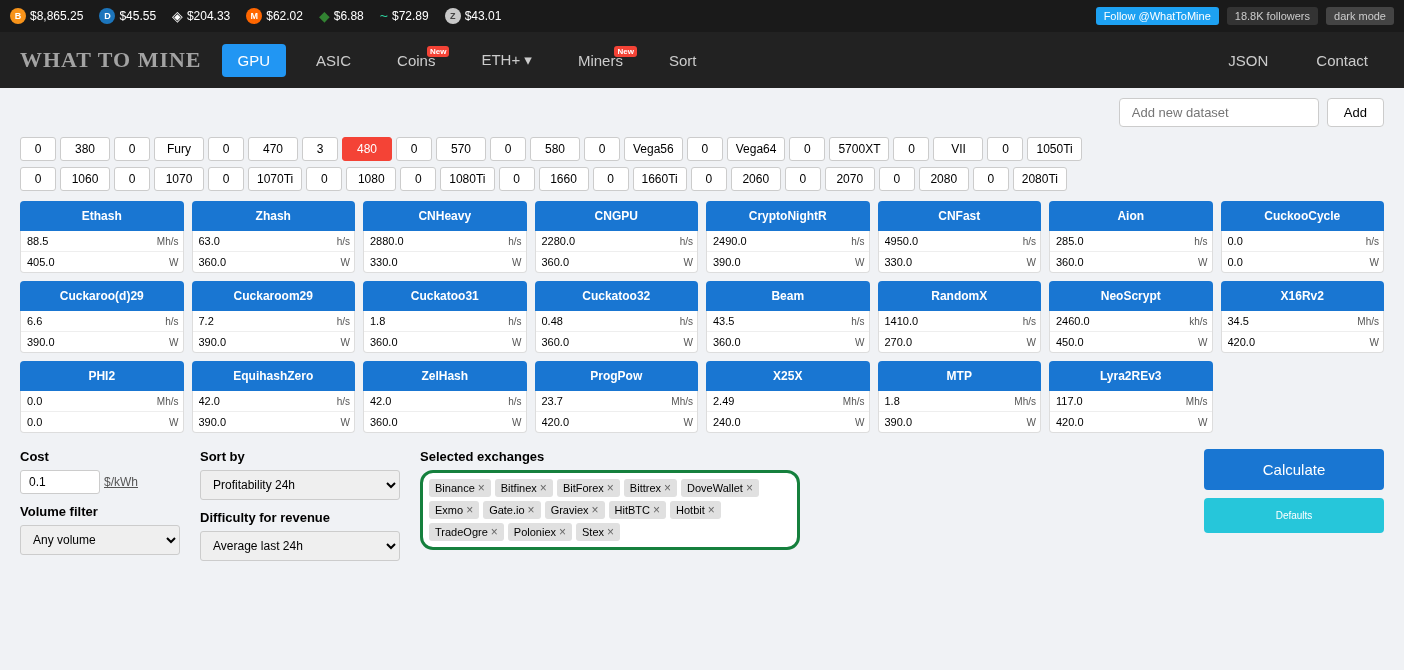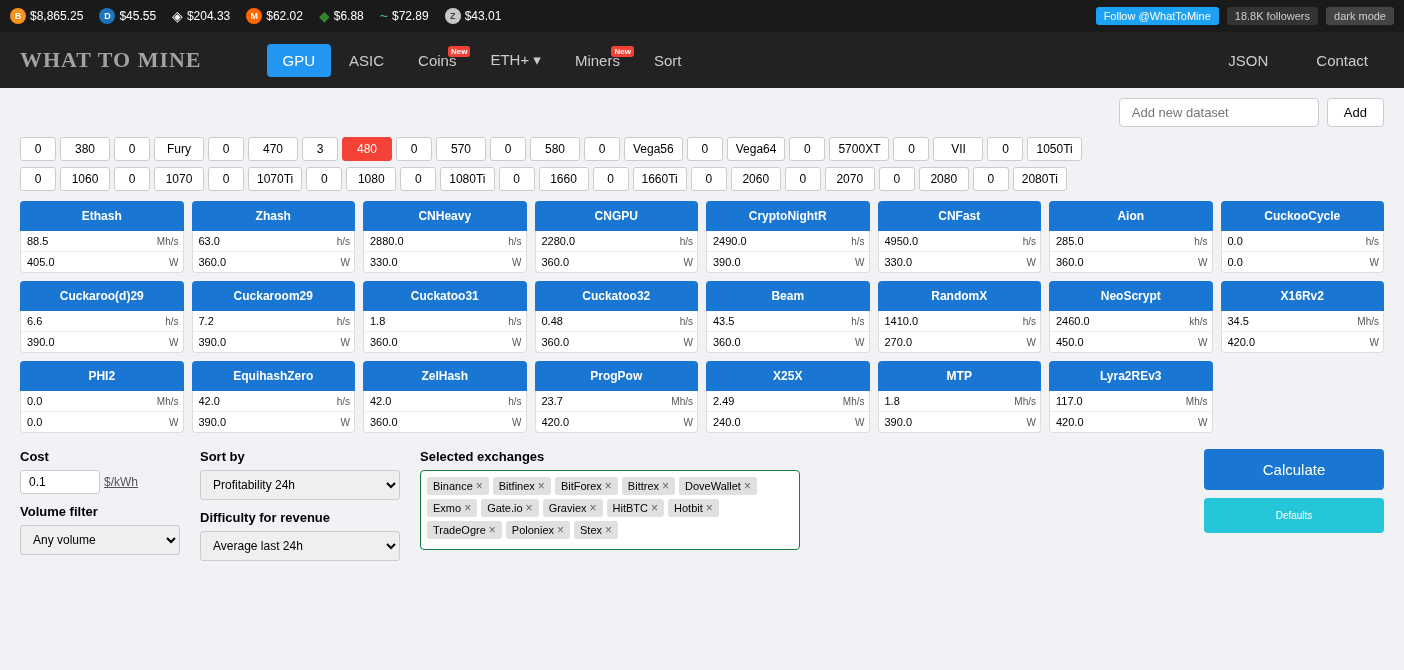--- a/index.html
+++ b/index.html
@@ -26,21 +26,21 @@
     
     .nav-bar {
       background: #222;
       display: flex;
       align-items: center;
       padding: 0 20px;
       height: 56px;
     }
     .logo { color: #fff; font-size: 22px; font-weight: bold; letter-spacing: 1px; margin-right: 20px; }
     .logo span { color: #a3a3a3; font-family: Liberation Serif, serif; }
-    .nav-items { display: flex; align-items: center; gap: 2px; margin-left: 45px; }
+    .nav-items { display: flex; align-items: center; gap: 14px; }
     .nav-item {
       color: #ccc;
       padding: 8px 16px;
       cursor: pointer;
       font-size: 15px;
       text-decoration: none;
       border-radius: 4px;
       position: relative;
     }
     .nav-item.active { background: #2196f3; color: #fff; border-radius: 4px; }
@@ -169,22 +169,22 @@
     }
     .volume-select {
       border: 1px solid #ccc;
       border-radius: 3px;
       padding: 6px 24px 6px 8px;
       font-size: 12px;
       width: 160px;
       appearance: auto;
     }
     .exchanges-box {
-      border: 1px solid #15803d;
-      border-radius: 4px;
+      border: 3px solid #15803d;
+      border-radius: 13px;
       background: #fff;
       padding: 6px;
       width: 380px;
       min-height: 80px;
       display: flex;
       flex-wrap: wrap;
       gap: 4px;
       align-content: flex-start;
     }
     .exchange-tag {

